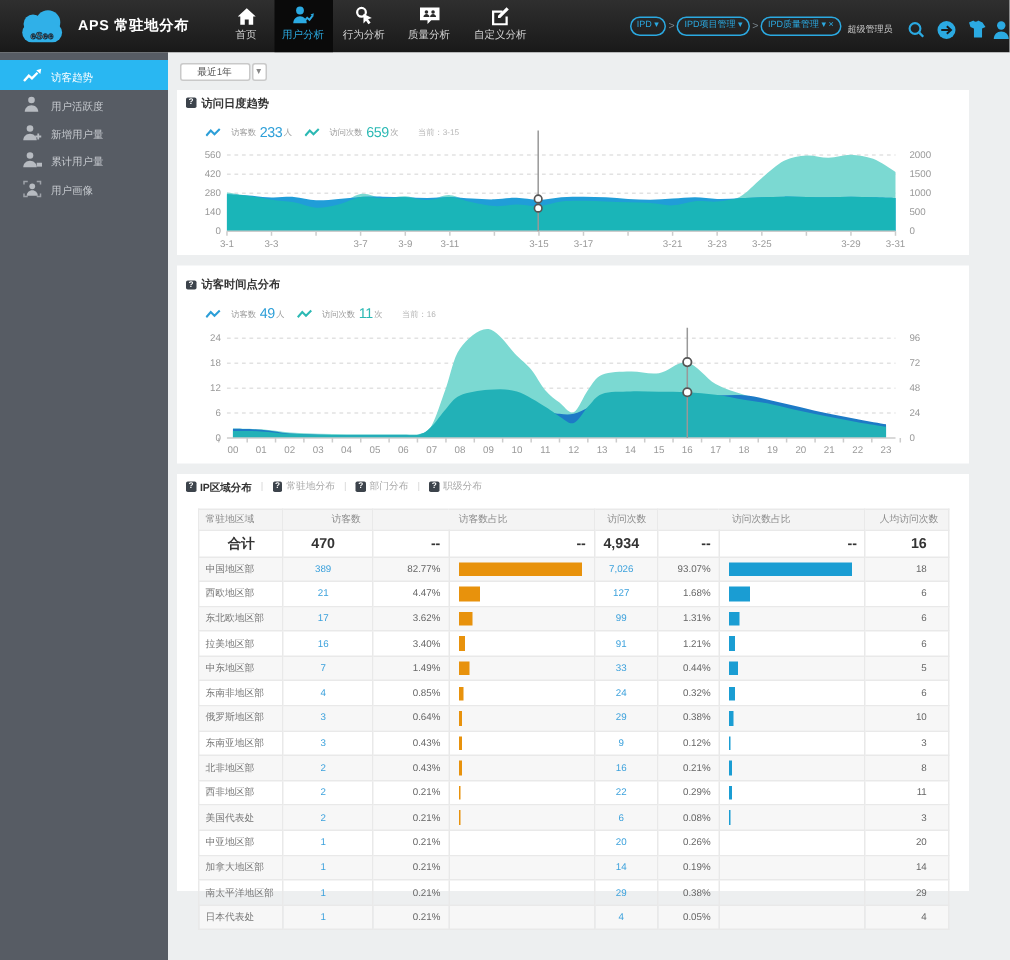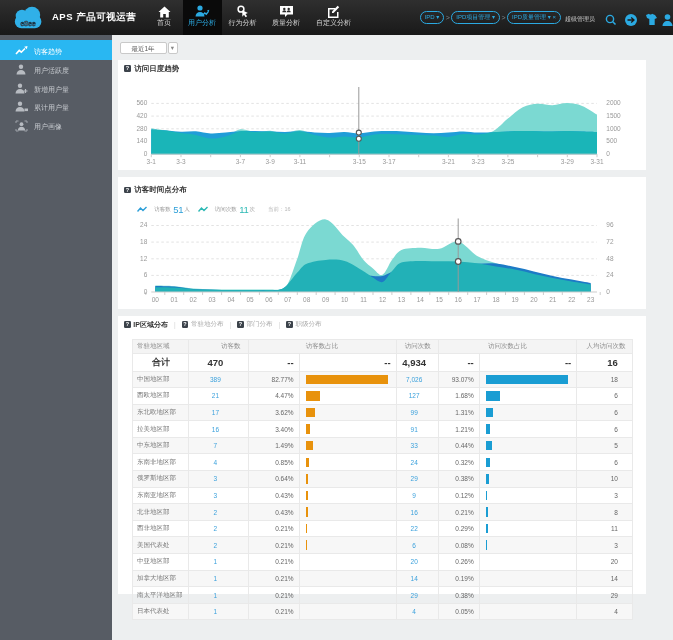--- a/index.html
+++ b/index.html
@@ -64,21 +64,21 @@
 </style></head>
 <body>
 
 <div id="nav">
   <svg id="logo" width="32" height="24" viewBox="0 0 32 24">
     <circle cx="20" cy="10" r="8.2" fill="#30b0e8"></circle>
     <circle cx="10" cy="11" r="6.3" fill="#30b0e8"></circle>
     <rect x="2.8" y="10.2" width="26.6" height="13" rx="6.5" fill="#30b0e8"></rect>
     <text x="16" y="21" text-anchor="middle" font-size="10.5" font-weight="bold" fill="#0e2f44" stroke="#0e2f44" stroke-width="0.55" style="font-family:'Liberation Sans',sans-serif;">eSee</text>
   </svg>
-  <div id="brand">APS 产品可视运营</div>
+  <div id="brand">APS 常驻地分布</div>
   <div class="nitem" style="left:146px;width:36px;">
     <div class="ic"><svg width="13" height="12" viewBox="0 0 13 12">
           <path d="M6.5 0.5L0.5 6h1.7v5.5h3V8h2.6v3.5h3V6h1.7z" fill="#fff"></path>
         </svg></div>
     <div class="tx">首页</div>
   </div>
   <div class="nitem act" style="left:182.5px;width:39px;">
     <div class="ic"><svg width="16" height="13" viewBox="0 0 16 13">
           <circle cx="6" cy="3" r="2.6" fill="#2baae2"></circle>
           <path d="M1.5 11.5c0-2.6 2-4.6 4.5-4.6s4.5 2 4.5 4.6z" fill="#2baae2"></path>
@@ -170,20 +170,35 @@
     <span class="stx">用户画像</span>
   </div>
 </div>
 
 <div id="content">
   <div class="btn" style="left:7.5px;top:6.5px;width:47px;height:12px;line-height:11px;">最近1年</div>
   <div class="btn" style="left:55.5px;top:6.5px;width:10px;height:12px;line-height:10px;color:#888;">▾</div>
 
   <div class="card" id="card1">
     <div class="ctitle" style="top:3.5px;"><span class="qic">?</span>访问日度趋势</div>
+    <div class="legend" style="top:22.5px;">
+      <svg width="11" height="7" viewBox="0 0 11 7">
+          <path d="M0.5 5.5L3.5 2l2.5 2.5L9.5 1" stroke="#2d9fd8" stroke-width="1.4" fill="none"></path>
+        </svg>
+      <span>访客数</span>
+        <span class="num blue">233</span>
+        <span>人</span>
+      <svg width="11" height="7" viewBox="0 0 11 7" style="margin-left:8px;">
+          <path d="M0.5 5.5L3.5 2l2.5 2.5L9.5 1" stroke="#2cb9b4" stroke-width="1.4" fill="none"></path>
+        </svg>
+      <span>访问次数</span>
+        <span class="num teal">659</span>
+        <span>次</span>
+      <span class="cur">当前：3-15</span>
+    </div>
     <svg width="528.8" height="109.5" viewBox="117.7 60 528.8 109.5" style="position:absolute;left:0;top:0;">
       <line class="g" x1="151" y1="141.5" x2="596.7" y2="141.5"></line>
         <line class="g" x1="151" y1="128.8" x2="596.7" y2="128.8"></line>
         <line class="g" x1="151" y1="116.1" x2="596.7" y2="116.1"></line>
         <line class="g" x1="151" y1="103.4" x2="596.7" y2="103.4"></line>
       <path d="M151.0,128.3C153.5,128.7 160.9,129.8 165.9,130.6C170.8,131.4 175.8,132.4 180.7,133.1C185.7,133.8 190.6,134.0 195.6,134.9C200.5,135.8 205.5,138.2 210.4,138.5C215.4,138.7 220.3,137.9 225.3,136.4C230.2,134.9 235.2,130.0 240.1,129.3C245.1,128.6 250.0,131.8 255.0,132.1C259.9,132.4 264.9,130.6 269.9,130.8C274.8,131.0 279.8,133.5 284.7,133.4C289.7,133.2 294.6,129.8 299.6,130.1C304.5,130.3 309.5,133.7 314.4,134.9C319.4,136.1 324.3,137.2 329.3,137.4C334.2,137.7 339.2,136.4 344.1,136.4C349.1,136.4 354.0,137.8 359.0,137.5C363.9,137.1 368.9,135.0 373.9,134.4C378.8,133.8 383.8,133.9 388.7,133.9C393.7,133.9 398.6,134.2 403.6,134.4C408.5,134.6 413.5,134.7 418.4,134.9C423.4,135.1 428.3,135.1 433.3,135.4C438.2,135.7 443.2,137.1 448.1,136.9C453.1,136.7 458.0,134.6 463.0,134.1C467.9,133.7 472.9,134.9 477.8,134.4C482.8,133.9 487.8,134.0 492.7,131.3C497.7,128.7 502.6,122.7 507.6,118.6C512.5,114.6 517.5,109.7 522.4,107.2C527.4,104.7 532.3,104.0 537.3,103.7C542.2,103.3 547.2,105.3 552.1,105.2C557.1,105.1 562.0,103.0 567.0,103.1C571.9,103.3 576.9,104.0 581.8,105.9C586.8,107.8 594.2,113.1 596.7,114.6L596.7,154.2L151.0,154.2Z" fill="#7bd9d2"></path>
       <path d="M151.0,129.5C153.5,129.7 160.9,130.1 165.9,130.4C170.8,130.8 175.8,131.6 180.7,131.7C185.7,131.9 190.6,131.0 195.6,131.3C200.5,131.6 205.5,133.3 210.4,133.5C215.4,133.7 220.3,133.0 225.3,132.6C230.2,132.2 235.2,131.6 240.1,131.3C245.1,131.1 250.0,131.0 255.0,131.1C259.9,131.1 264.9,131.4 269.9,131.5C274.8,131.7 279.8,132.0 284.7,132.0C289.7,131.9 294.6,131.3 299.6,131.3C304.5,131.4 309.5,132.2 314.4,132.4C319.4,132.7 324.3,133.0 329.3,132.9C334.2,132.8 339.2,131.8 344.1,131.9C349.1,132.0 354.0,133.4 359.0,133.3C363.9,133.3 368.9,131.9 373.9,131.5C378.8,131.1 383.8,131.1 388.7,131.1C393.7,131.1 398.6,131.3 403.6,131.5C408.5,131.8 413.5,132.3 418.4,132.6C423.4,132.9 428.3,133.2 433.3,133.2C438.2,133.1 443.2,132.7 448.1,132.4C453.1,132.2 458.0,131.5 463.0,131.5C467.9,131.6 472.9,132.5 477.8,132.6C482.8,132.7 487.8,132.4 492.7,132.2C497.7,132.1 502.6,131.7 507.6,131.5C512.5,131.3 517.5,131.1 522.4,131.1C527.4,131.0 532.3,131.3 537.3,131.3C542.2,131.4 547.2,131.6 552.1,131.5C557.1,131.5 562.0,131.1 567.0,131.1C571.9,131.1 576.9,131.4 581.8,131.5C586.8,131.7 594.2,131.9 596.7,132.0L596.7,154.2L151.0,154.2Z" fill="#209dd8"></path>
       <path d="M151.0,129.5C153.5,129.7 160.9,130.0 165.9,130.6C170.8,131.2 175.8,132.4 180.7,133.1C185.7,133.8 190.6,134.0 195.6,134.9C200.5,135.8 205.5,138.2 210.4,138.5C215.4,138.7 220.3,137.6 225.3,136.4C230.2,135.2 235.2,132.1 240.1,131.3C245.1,130.6 250.0,132.1 255.0,132.1C259.9,132.1 264.9,131.3 269.9,131.5C274.8,131.7 279.8,133.4 284.7,133.4C289.7,133.3 294.6,131.1 299.6,131.3C304.5,131.6 309.5,133.9 314.4,134.9C319.4,135.9 324.3,137.2 329.3,137.4C334.2,137.7 339.2,136.4 344.1,136.4C349.1,136.4 354.0,137.8 359.0,137.5C363.9,137.1 368.9,135.0 373.9,134.4C378.8,133.8 383.8,133.9 388.7,133.9C393.7,133.9 398.6,134.2 403.6,134.4C408.5,134.6 413.5,134.7 418.4,134.9C423.4,135.1 428.3,135.1 433.3,135.4C438.2,135.7 443.2,137.1 448.1,136.9C453.1,136.7 458.0,134.6 463.0,134.1C467.9,133.7 472.9,134.7 477.8,134.4C482.8,134.1 487.8,132.7 492.7,132.2C497.7,131.8 502.6,131.7 507.6,131.5C512.5,131.3 517.5,131.1 522.4,131.1C527.4,131.0 532.3,131.3 537.3,131.3C542.2,131.4 547.2,131.6 552.1,131.5C557.1,131.5 562.0,131.1 567.0,131.1C571.9,131.1 576.9,131.4 581.8,131.5C586.8,131.7 594.2,131.9 596.7,132.0L596.7,154.2L151.0,154.2Z" fill="#1ab5b8"></path>
       <line class="axis" x1="151" y1="154.2" x2="596.7" y2="154.2"></line>
       <g stroke="#ccc">
@@ -232,21 +247,21 @@
     </svg>
   </div>
 
   <div class="card" id="card2">
     <div class="ctitle" style="top:8.5px;"><span class="qic">?</span>访客时间点分布</div>
     <div class="legend" style="top:27.5px;">
       <svg width="11" height="7" viewBox="0 0 11 7">
           <path d="M0.5 5.5L3.5 2l2.5 2.5L9.5 1" stroke="#2d9fd8" stroke-width="1.4" fill="none"></path>
         </svg>
       <span>访客数</span>
-        <span class="num blue">51</span>
+        <span class="num blue">49</span>
         <span>人</span>
       <svg width="11" height="7" viewBox="0 0 11 7" style="margin-left:8px;">
           <path d="M0.5 5.5L3.5 2l2.5 2.5L9.5 1" stroke="#2cb9b4" stroke-width="1.4" fill="none"></path>
         </svg>
       <span>访问次数</span>
         <span class="num teal">11</span>
         <span>次</span>
       <span class="cur">当前：16</span>
     </div>
     <svg width="528.8" height="132.5" viewBox="117.7 176.5 528.8 132.5" style="position:absolute;left:0;top:0;">

